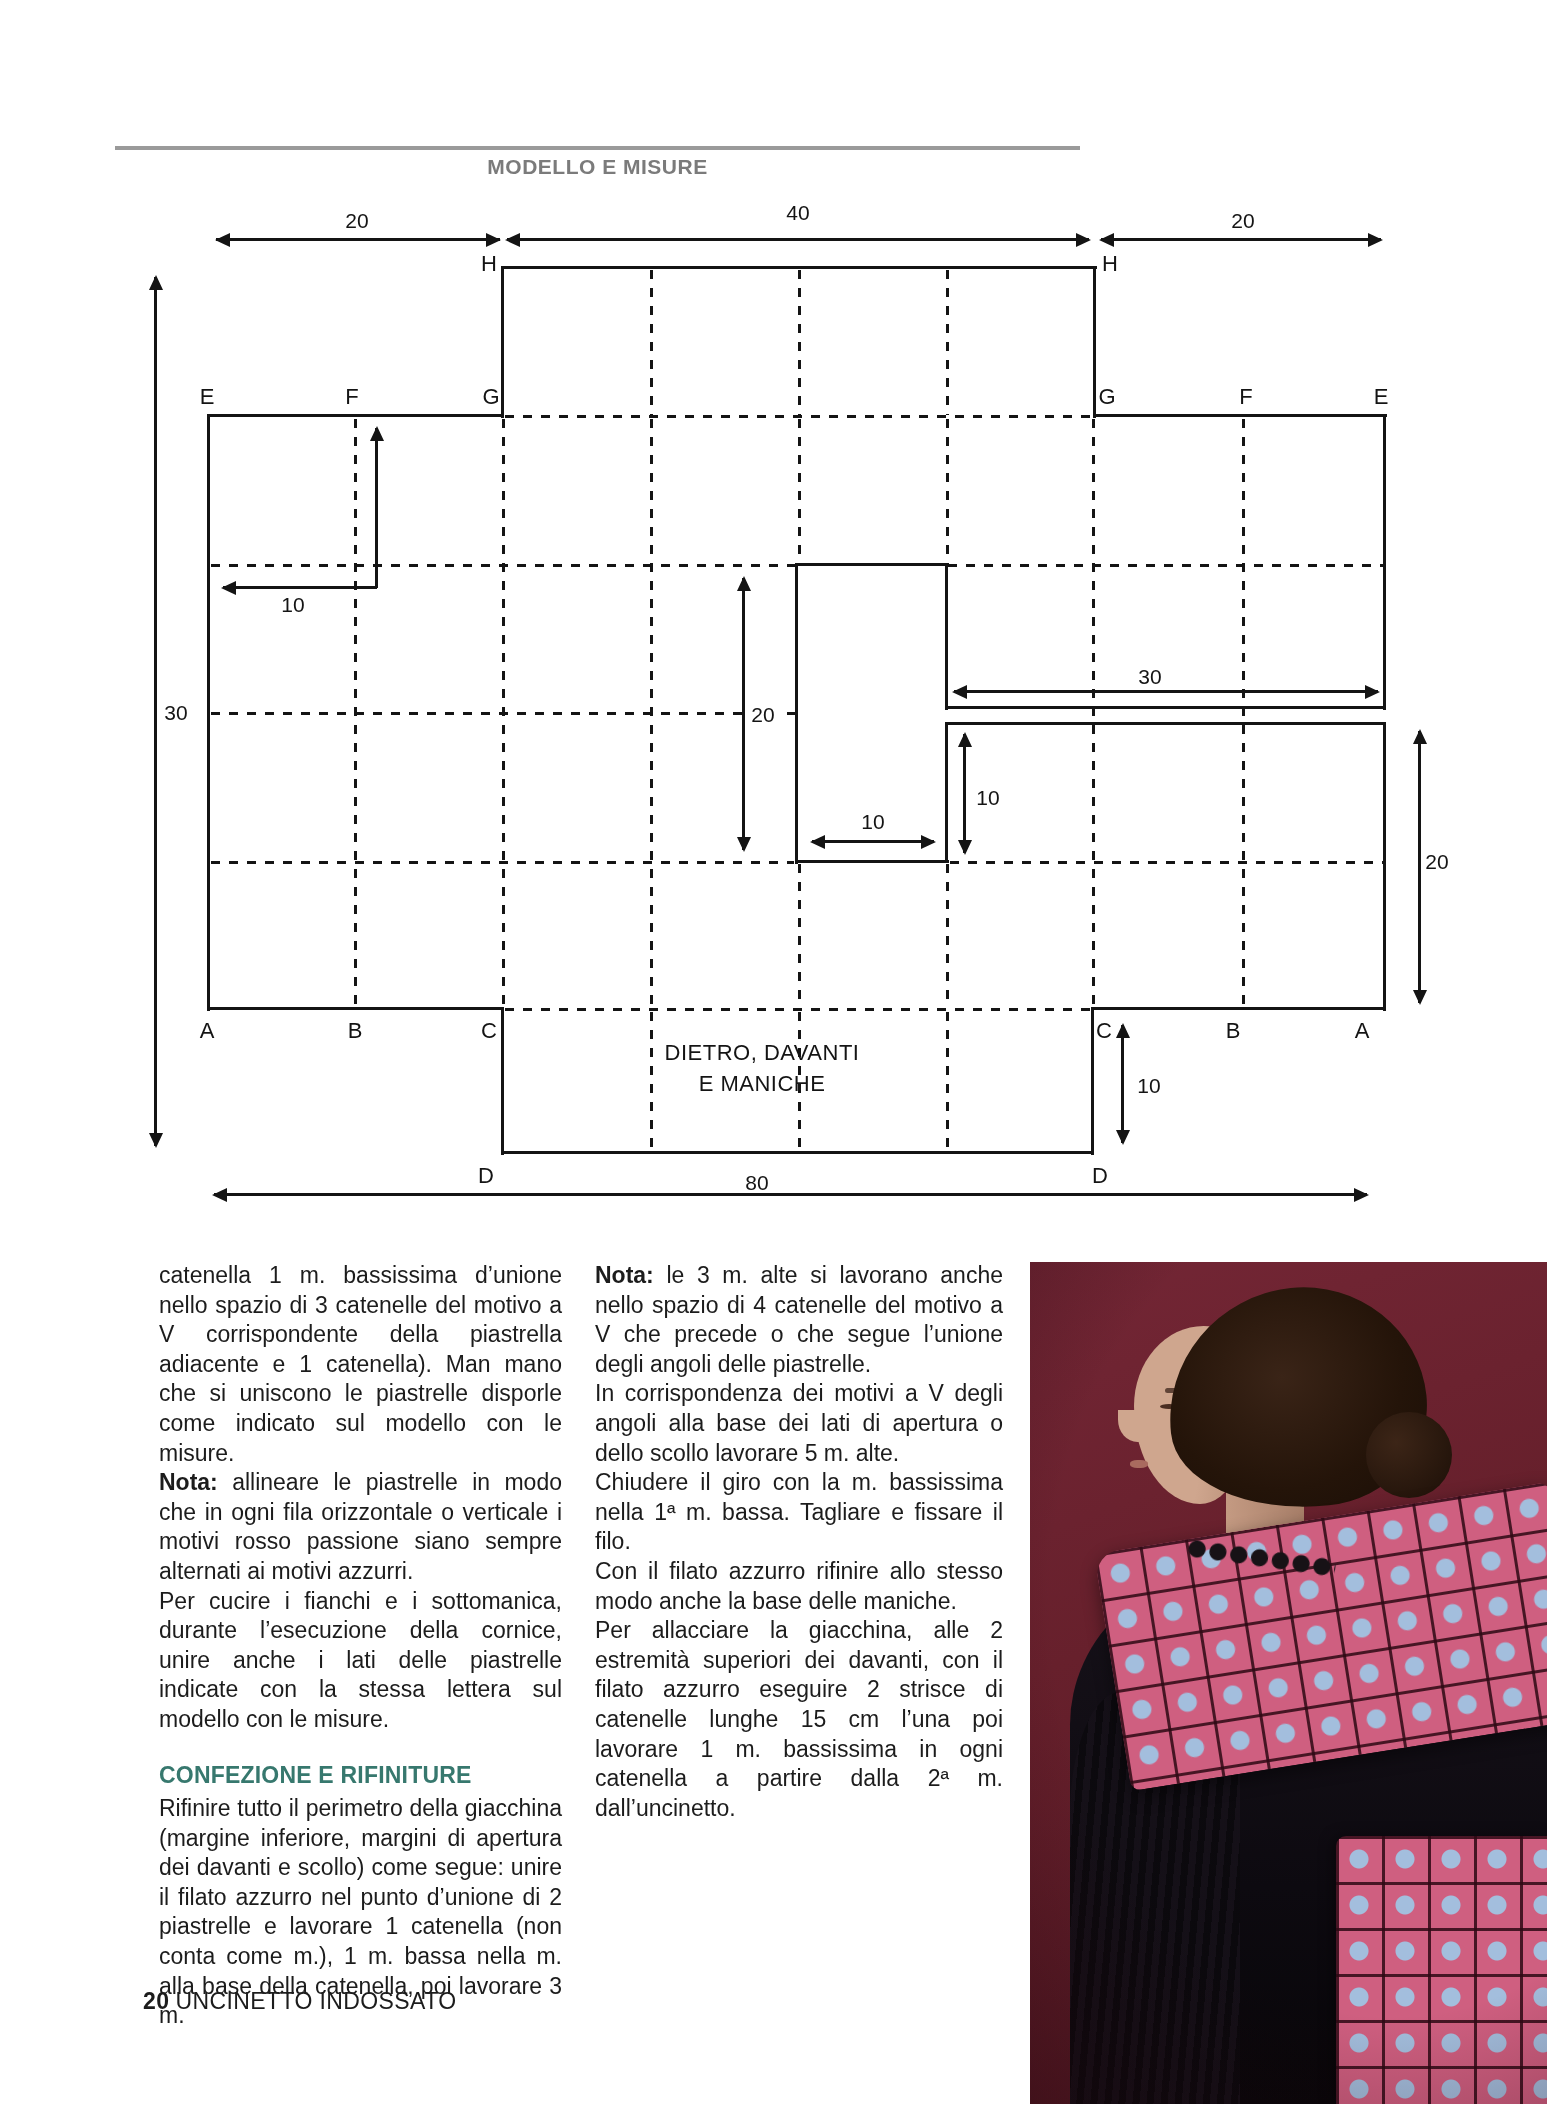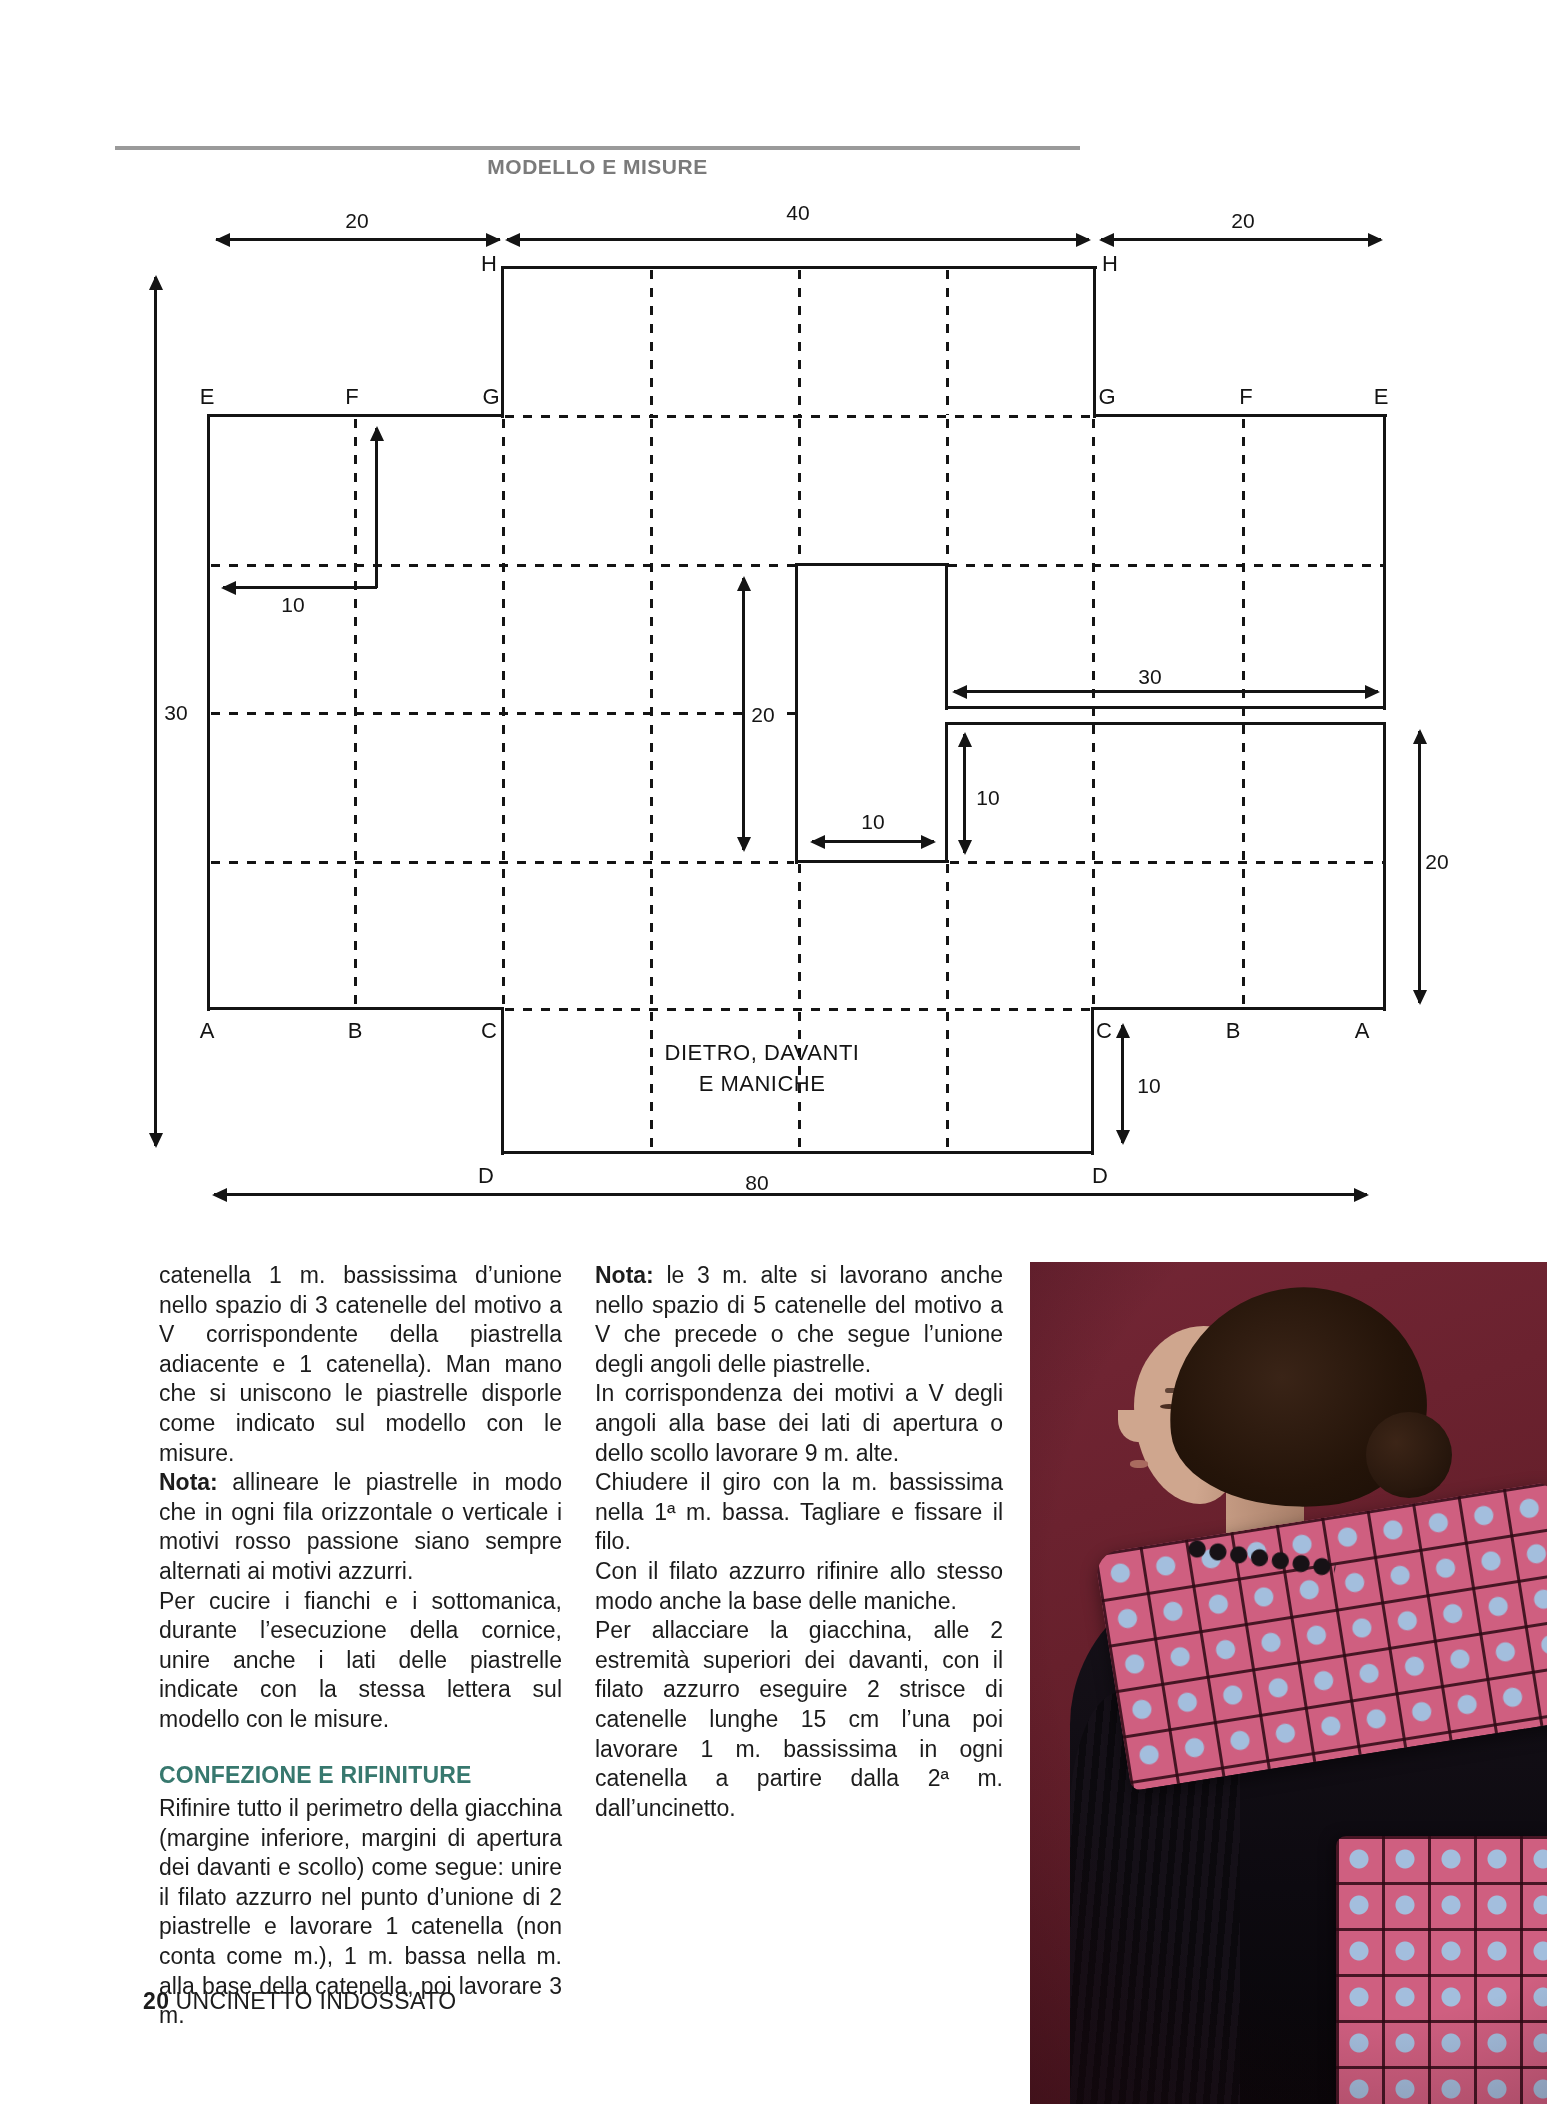--- a/index.html
+++ b/index.html
@@ -218,22 +218,22 @@
 
   <div class="col col-left">
     <p>catenella 1 m. bassissima d’unione nello spazio di 3 catenelle del motivo a V corrispondente della piastrella adiacente e 1 catenella). Man mano che si uniscono le piastrelle disporle come indicato sul modello con le misure.</p>
     <p><b>Nota:</b><span> allineare le piastrelle in modo che in ogni fila orizzontale o verticale i motivi rosso passione siano sempre alternati ai motivi azzurri.</span></p>
     <p>Per cucire i fianchi e i sottomanica, durante l’esecuzione della cornice, unire anche i lati delle piastrelle indicate con la stessa lettera sul modello con le misure.</p>
     <h3>CONFEZIONE E RIFINITURE</h3>
     <p>Rifinire tutto il perimetro della giacchina (margine inferiore, margini di apertura dei davanti e scollo) come segue: unire il filato azzurro nel punto d’unione di 2 piastrelle e lavorare 1 catenella (non conta come m.), 1 m. bassa nella m. alla base della catenella, poi lavorare 3 m.</p>
   </div>
 
   <div class="col col-right">
-    <p><b>Nota:</b><span> le 3 m. alte si lavorano anche nello spazio di 5 catenelle del motivo a V che precede o che segue l’unione degli angoli delle piastrelle.</span></p>
-    <p>In corrispondenza dei motivi a V degli angoli alla base dei lati di apertura o dello scollo lavorare 9 m. alte.</p>
+    <p><b>Nota:</b><span> le 3 m. alte si lavorano anche nello spazio di 4 catenelle del motivo a V che precede o che segue l’unione degli angoli delle piastrelle.</span></p>
+    <p>In corrispondenza dei motivi a V degli angoli alla base dei lati di apertura o dello scollo lavorare 5 m. alte.</p>
     <p>Chiudere il giro con la m. bassissima nella 1ª m. bassa. Tagliare e fissare il filo.</p>
     <p>Con il filato azzurro rifinire allo stesso modo anche la base delle maniche.</p>
     <p>Per allacciare la giacchina, alle 2 estremità superiori dei davanti, con il filato azzurro eseguire 2 strisce di catenelle lunghe 15 cm l’una poi lavorare 1 m. bassissima in ogni catenella a partire dalla 2ª m. dall’uncinetto.</p>
   </div>
 
   <div class="photo">
     <div class="neck"></div>
     <div class="face"></div>
     <div class="nose"></div>
     <div class="brow"></div>

